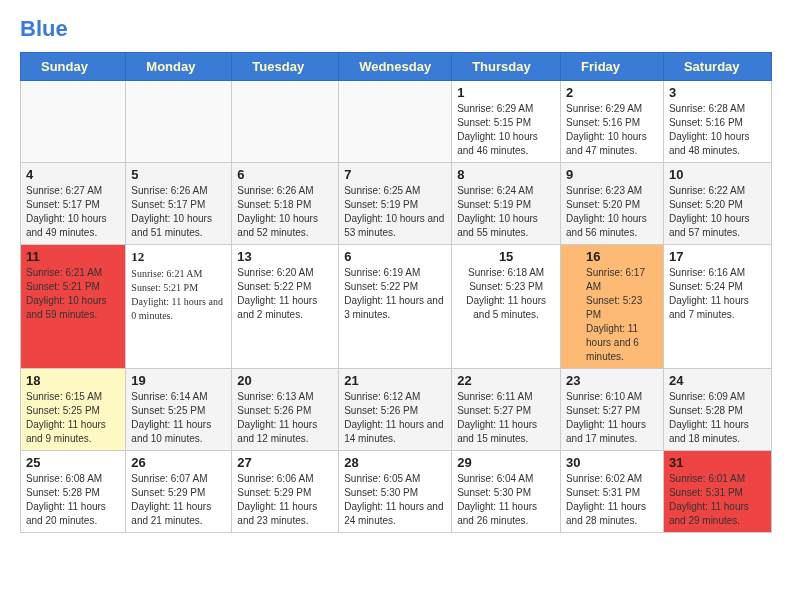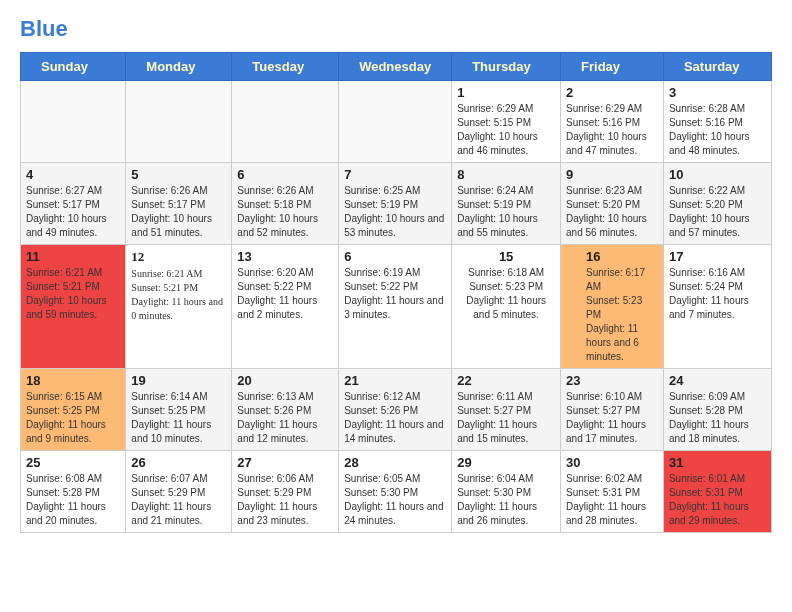--- a/index.html
+++ b/index.html
@@ -184,21 +184,21 @@
         <td style="background: #fdba74; padding-left: 25px;">
           <span class="day-num">16</span>
           <div class="day-info">Sunrise: 6:17 AM<br>Sunset: 5:23 PM<br>Daylight: 11 hours and 6 minutes.</div>
         </td>
         <td style="background: rgb(255, 255, 255); margin-top: 39px;">
           <span class="day-num">17</span>
           <div class="day-info">Sunrise: 6:16 AM<br>Sunset: 5:24 PM<br>Daylight: 11 hours and 7 minutes.</div>
         </td>
       </tr>
       <tr>
-        <td style="background: #fdba74;">
+        <td style="background: #fef9c3;">
           <span class="day-num">18</span>
           <div class="day-info">Sunrise: 6:15 AM<br>Sunset: 5:25 PM<br>Daylight: 11 hours and 9 minutes.</div>
         </td>
         <td style="background: rgb(244, 244, 244);">
           <span class="day-num">19</span>
           <div class="day-info">Sunrise: 6:14 AM<br>Sunset: 5:25 PM<br>Daylight: 11 hours and 10 minutes.</div>
         </td>
         <td style="background: rgb(244, 244, 244);">
           <span class="day-num">20</span>
           <div class="day-info">Sunrise: 6:13 AM<br>Sunset: 5:26 PM<br>Daylight: 11 hours and 12 minutes.</div>

